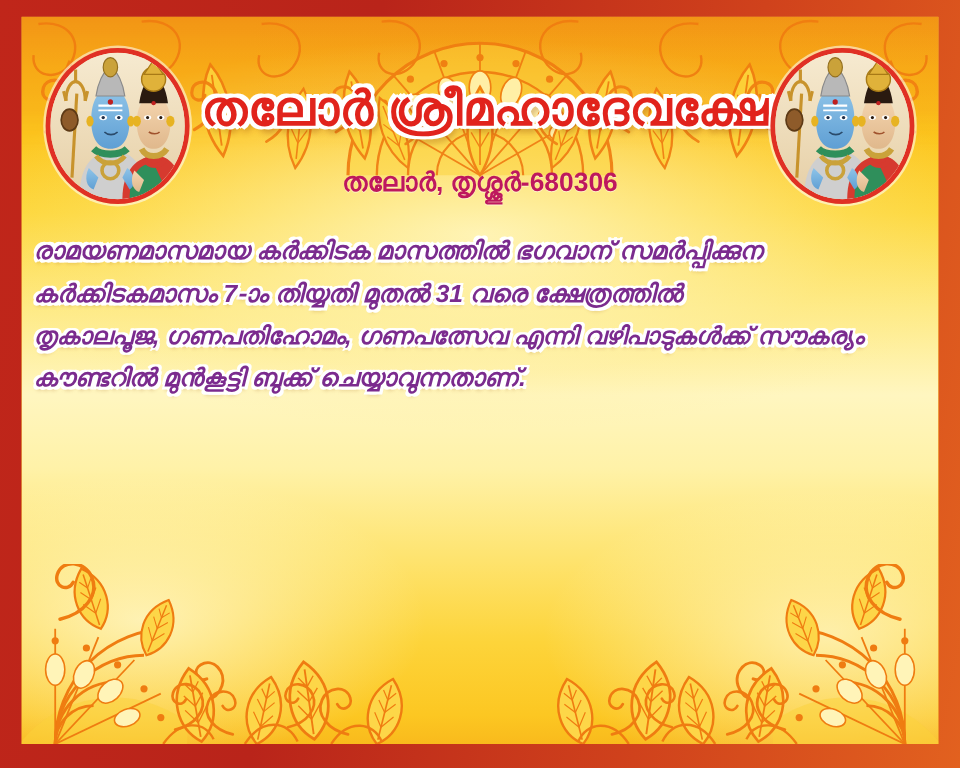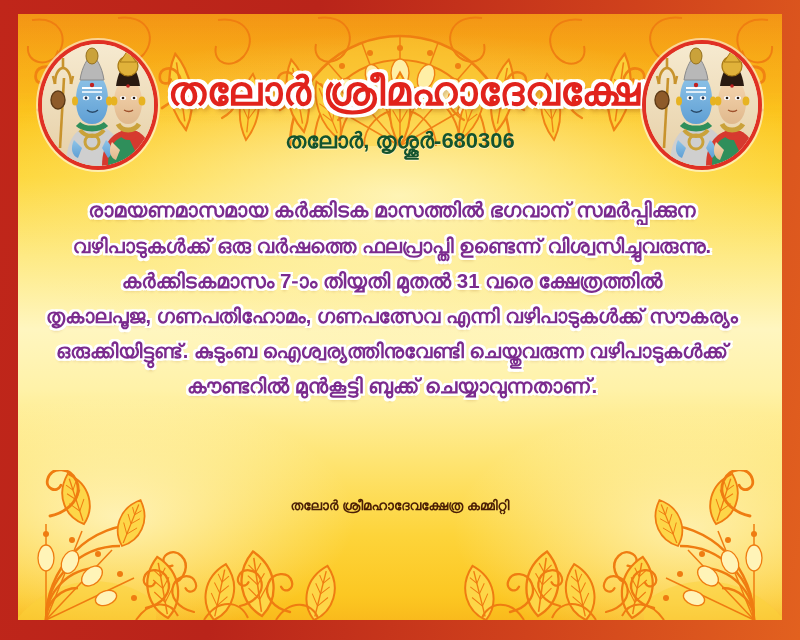--- a/index.html
+++ b/index.html
@@ -75,28 +75,28 @@
     font-family:"Liberation Sans",sans-serif;
     font-size:40px;font-weight:bold;letter-spacing:.5px;
     color:#e1231c;line-height:1.05;white-space:nowrap;
     text-shadow:
       2px 0 0 #fff,-2px 0 0 #fff,0 2px 0 #fff,0 -2px 0 #fff,
       2px 2px 0 #fff,-2px 2px 0 #fff,2px -2px 0 #fff,-2px -2px 0 #fff,
       3px 3px 0 #fff,-3px 3px 0 #fff,3px -3px 0 #fff,-3px -3px 0 #fff,
       4px 5px 5px rgba(120,40,0,.35);
   }
   .subtitle{
-    margin-top:16px;
-    font-size:22px;font-weight:bold;color:#14532d;
+    margin-top:27px;
+    font-size:22px;font-weight:bold;color:#be185d;
     text-shadow:0 1px 0 rgba(255,255,255,.5);
   }
 
   
   .body-text{
-    position:absolute;left:10px;right:26px;top:186px;text-align:center;
+    position:absolute;left:10px;right:26px;top:186px;font-style:italic;
   }
   .bline{
     font-size:20.5px;font-weight:bold;color:#7b2b8e;
     line-height:1.0;margin:0 0 15px 0;white-space:nowrap;
     text-shadow:
       1.6px 0 0 #fff,-1.6px 0 0 #fff,0 1.6px 0 #fff,0 -1.6px 0 #fff,
       1.6px 1.6px 0 #fff,-1.6px 1.6px 0 #fff,1.6px -1.6px 0 #fff,-1.6px -1.6px 0 #fff,
       2.4px 2.4px 0 #fff,-2.4px 2.4px 0 #fff,2.4px -2.4px 0 #fff,-2.4px -2.4px 0 #fff,
       0 3px 3px rgba(140,70,0,.22);
   }
@@ -349,28 +349,25 @@
             <path d="M76,80 C80,88 92,88 97,80" stroke="#caa23a" stroke-width="5" fill="none"></path>
             <path d="M78,88 C82,96 92,96 96,88" stroke="#d63a2f" stroke-width="4" fill="none"></path>
             <path d="M70,98 C66,106 68,114 74,116 L78,106 Z" fill="url(#skinP)"></path>
           </g>
         </svg>
       </div>
     </div>
 
     <div class="body-text">
       <p class="bline">രാമയണമാസമായ കർക്കിടക മാസത്തിൽ ഭഗവാന് സമർപ്പിക്കുന</p>
-      <p class="bline wide">വഴിപാടുകൾക്ക് ഒരു വർഷത്തെ ഫലപ്രാപ്തി ഉണ്ടെന്ന് വിശ്വസിച്ചുവരുന്നു.</p>
       <p class="bline">കർക്കിടകമാസം 7-ാം തിയ്യതി മുതൽ 31 വരെ ക്ഷേത്രത്തിൽ</p>
       <p class="bline wide">തൃകാലപൂജ, ഗണപതിഹോമം, ഗണപത്സേവ എന്നി വഴിപാടുകൾക്ക് സൗകര്യം</p>
-      <p class="bline wide">ഒരുക്കിയിട്ടുണ്ട്. കുടുംബ ഐശ്വര്യത്തിനുവേണ്ടി ചെയ്തുവരുന്ന വഴിപാടുകൾക്ക്</p>
       <p class="bline">കൗണ്ടറിൽ മുൻകൂട്ടി ബുക്ക്  ചെയ്യാവുന്നതാണ്.</p>
     </div>
 
-    <div class="signature">തലോർ ശ്രീമഹാദേവക്ഷേത്ര കമ്മിറ്റി</div>
 
     <div class="orn orn-bl">
       <svg viewBox="0 0 330 150">
         <defs>
           <g id="leafB">
             <path d="M0,0 C-18,-14 -22,-42 0,-62 C22,-42 18,-14 0,0 Z" fill="#fdd648" stroke="#ef7c11" stroke-width="2.2"></path>
             <path d="M0,-4 L0,-56" stroke="#ef7c11" stroke-width="1.5"></path>
             <path d="M0,-16 L-9,-28 M0,-16 L9,-28 M0,-30 L-8,-40 M0,-30 L8,-40 M0,-42 L-6,-50 M0,-42 L6,-50" stroke="#ef7c11" stroke-width="1.1" fill="none"></path>
           </g>
           <g id="spiralB">

